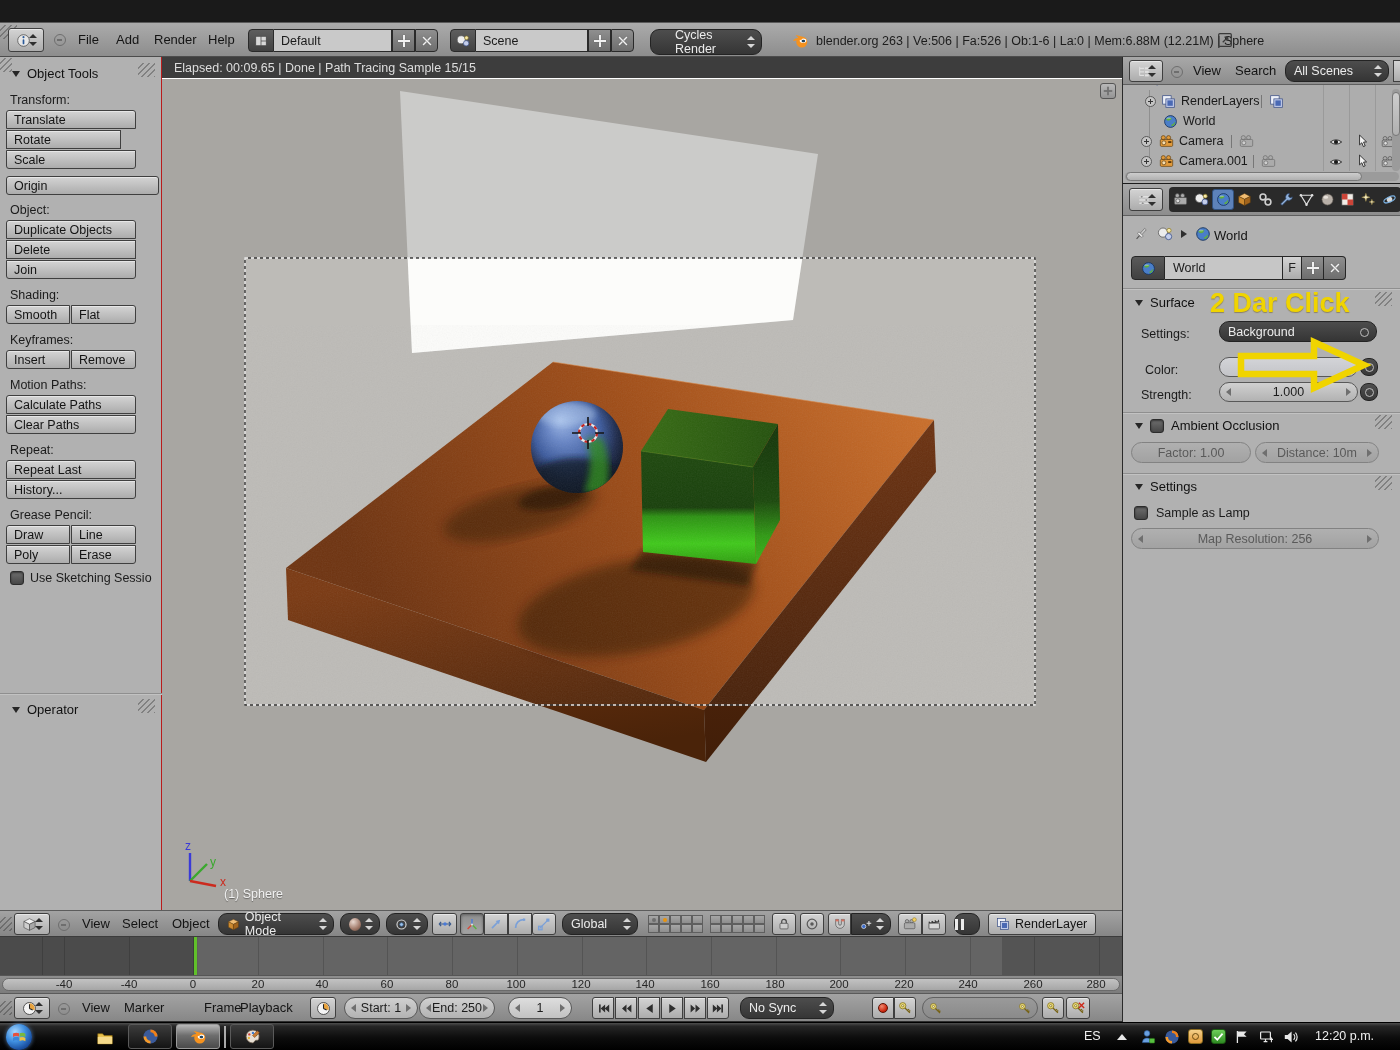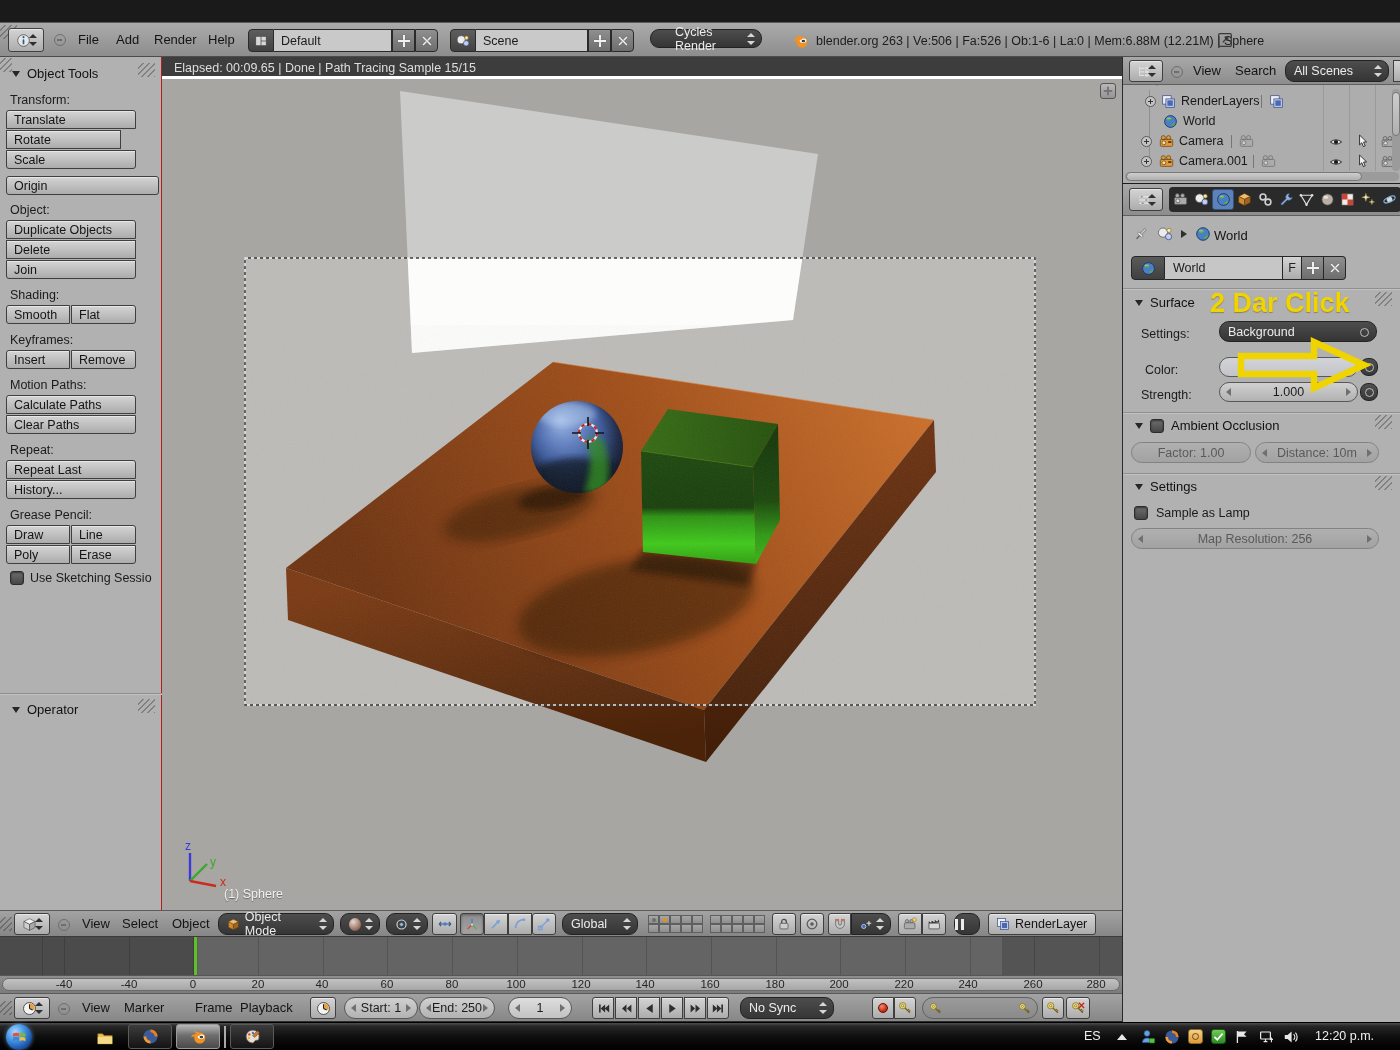--- a/index.html
+++ b/index.html
@@ -319,21 +319,21 @@
     </div>
     <div class="abs" style="left:476px;top:6px;width:112px;height:23px;background:#c9c9c9;border:1px solid #2a2a2a;border-left:none;box-sizing:border-box;display:flex;align-items:center;padding-left:7px;">
       <span style="color:#1a1a1a;">Scene</span>
     </div>
     <div class="abs" style="left:588px;top:6px;width:23px;height:23px;background:linear-gradient(#8f8f8f,#6e6e6e);border:1px solid #2a2a2a;box-sizing:border-box;display:flex;align-items:center;justify-content:center;">
         <div class="plusic"></div>
       </div>
     <div class="abs" style="left:611px;top:6px;width:23px;height:23px;background:linear-gradient(#8f8f8f,#6e6e6e);border:1px solid #2a2a2a;border-radius:0 4px 4px 0;box-sizing:border-box;display:flex;align-items:center;justify-content:center;">
         <div class="xic" style="transform:scale(.8);"></div>
       </div>
-    <div class="dd" style="left:650px;top:6px;width:112px;height:19px;padding-left:24px;">
+    <div class="dd" style="left:650px;top:6px;width:112px;height:26px;padding-left:24px;">
       <span>Cycles Render</span>
       <div class="updn"></div>
     </div>
     <svg class="ic abs" style="left:792px;top:9px" width="17" height="17">
         <use href="#s-blend"></use>
       </svg>
     <span class="abs" style="left:816px;top:11px;color:#1c1c1c;font-size:12.5px;">blender.org 263 | Ve:506 | Fa:526 | Ob:1-6 | La:0 | Mem:6.88M (12.21M) | Sphere</span>
     <svg class="ic abs" style="left:1216px;top:8px" width="18" height="18">
         <use href="#s-win"></use>
       </svg>
@@ -422,21 +422,21 @@
     <span class="lbl" style="left:30px;top:511px;">Use Sketching Sessio</span>
 
     <div class="sep" style="left:0;top:636px;width:162px;"></div>
     <div class="phdr" style="left:12px;top:645px;">
       <span class="tri"></span>
       <span>Operator</span>
     </div>
     <div class="grip" style="left:138px;top:642px;"></div>
   </div>
 
-  <div class="abs" style="left:162px;top:57px;width:960px;height:22px;background:#3d3d3d;border-bottom:3px solid #ffffff;box-sizing:border-box;">
+  <div class="abs" style="left:162px;top:57px;width:960px;height:22px;background:#3d3d3d;border-bottom:1px solid #ffffff;box-sizing:border-box;">
     <span class="abs" style="left:12px;top:4px;color:#dedede;font-size:12.5px;">Elapsed: 00:09.65 | Done | Path Tracing Sample 15/15</span>
   </div>
 
   <div class="abs" style="left:162px;top:79px;width:960px;height:831px;background:#a8a6a2;overflow:hidden;">
     <svg viewBox="162 79 960 831" width="960" height="831">
       <defs>
         <linearGradient id="gSlabTop" gradientUnits="userSpaceOnUse" x1="920" y1="415" x2="430" y2="690">
           <stop offset="0" stop-color="#c96d29"></stop>
             <stop offset=".45" stop-color="#a04d17"></stop>
             <stop offset="1" stop-color="#6e3310"></stop>
@@ -697,21 +697,21 @@
     <div class="grip" style="left:0;top:7px;width:12px;"></div>
     <div class="btn" style="left:14px;top:3px;width:36px;height:22px;">
       <svg class="ic" width="15" height="15">
           <use href="#s-clock"></use>
         </svg>
       <div class="updn dk"></div>
     </div>
     <div class="minus" style="left:58px;top:9px;"></div>
     <span class="mi" style="left:82px;top:2px;">View</span>
     <span class="mi" style="left:124px;top:2px;">Marker</span>
-    <span class="mi" style="left:195px;top:2px;">Frame</span>
+    <span class="mi" style="left:204px;top:2px;">Frame</span>
     <span class="mi" style="left:240px;top:2px;">Playback</span>
     <div class="btn ctr" style="left:310px;top:3px;width:26px;height:22px;">
       <svg class="ic" width="15" height="15">
           <use href="#s-clock"></use>
         </svg>
     </div>
     <div class="pill" style="left:344px;top:3px;width:74px;height:22px;">
       <div class="sarr-l"></div>
         <span>Start: 1</span>
         <div class="sarr-r"></div>

